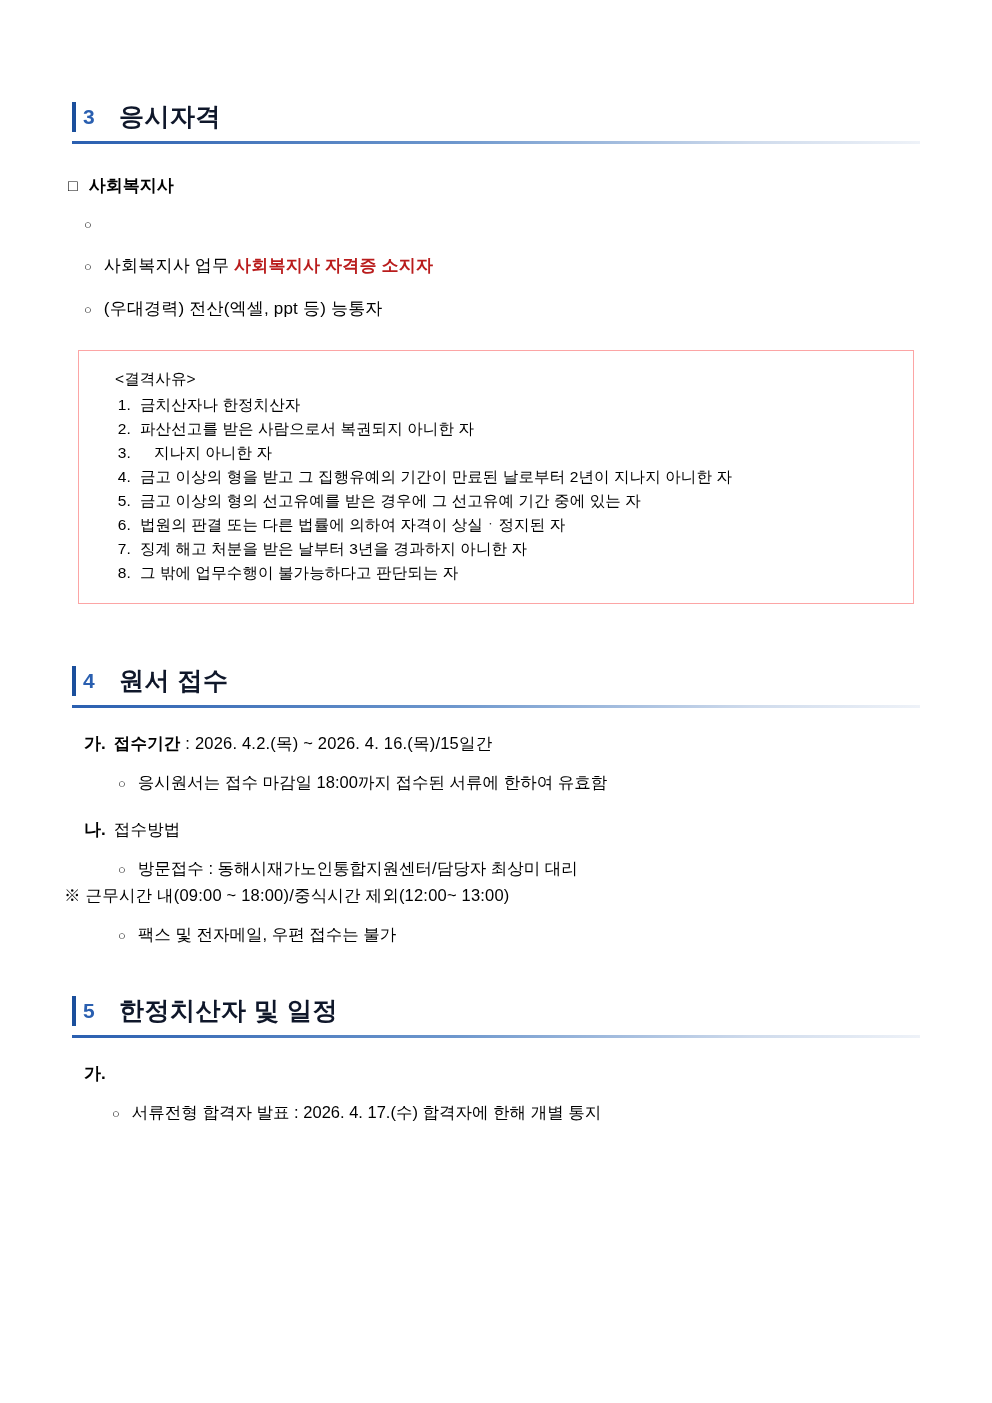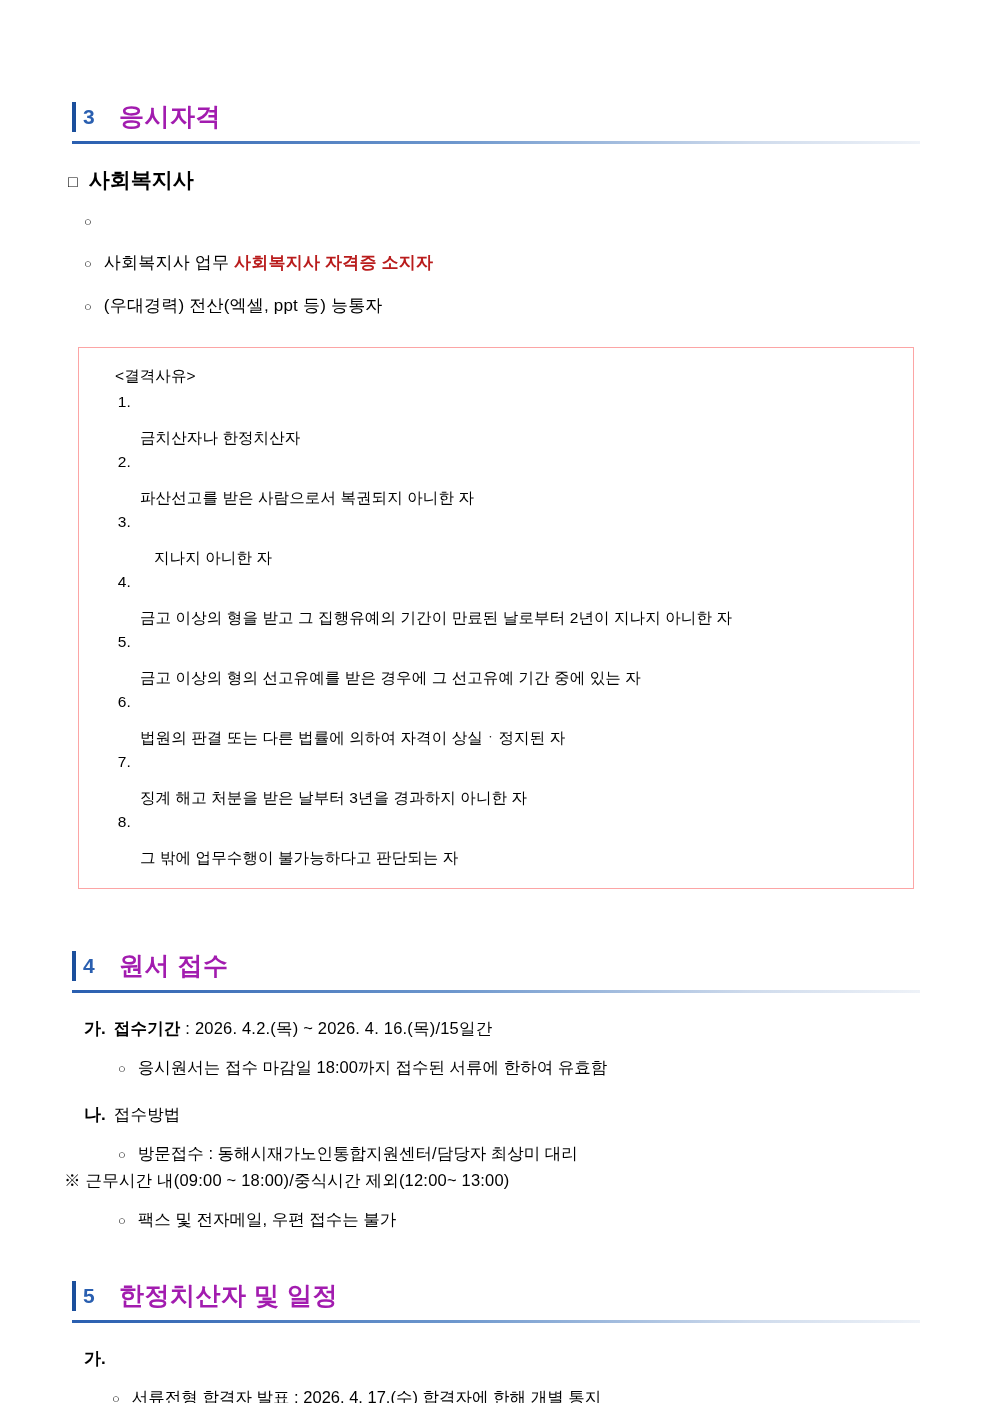--- a/index.html
+++ b/index.html
@@ -41,21 +41,21 @@
     font-weight: bold;
     line-height: 30px;
     padding-left: 7px;
     box-sizing: content-box;
     font-family: "Liberation Sans", sans-serif;
   }
   .sec-title {
     font-size: 25px;
     font-weight: bold;
     letter-spacing: 0.5px;
-    color: #a21caf;
+    color: #0f172a;
     white-space: pre;
   }
   .sec-rule {
     margin: 8px 72px 0 72px;
     height: 3px;
     background: linear-gradient(to right, #2a5fb0 0%, #6d97cd 45%, #cfdbec 80%, #eef2f8 100%);
   }
 
   
   .bullet-sq {
@@ -64,22 +64,23 @@
     margin-top: 22px;
     display: flex;
     gap: 11px;
     align-items: baseline;
   }
   .bullet-sq .glyph {
     font-size: 16px;
     line-height: 1;
   }
   .bullet-sq .txt {
-    font-size: 21px;
+    font-size: 17px;
     font-weight: bold;
+    margin-top: 8px;
   }
 
   .bullet-o {
     padding-left: 84px;
     margin-top: 20px;
     display: flex;
     gap: 12px;
     align-items: baseline;
     font-size: 17px;
   }
@@ -117,21 +118,20 @@
     gap: 9px;
     padding-left: 12px;
   }
   .box li .n {
     width: 22px;
     text-align: right;
     flex: none;
   }
   .box li .t {
     flex: 1;
-    margin-top: 36px;
   }
   .box li .t .cont {
     display: block;
     padding-left: 14px;
   }
 
   
   .ko-item {
     padding-left: 84px;
     margin-top: 24px;

